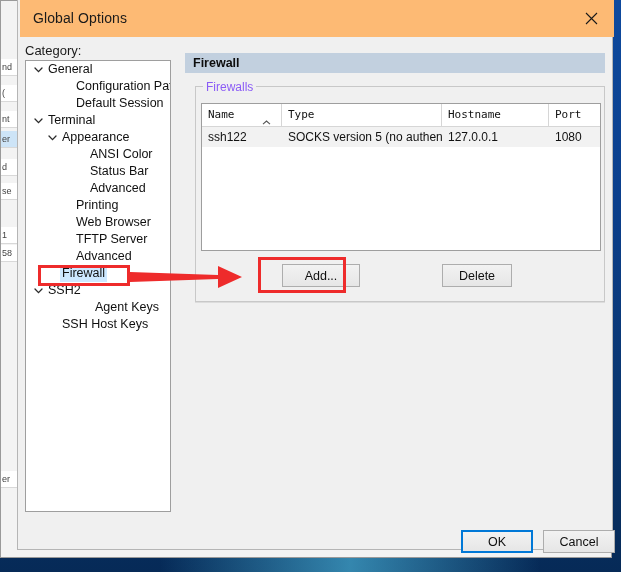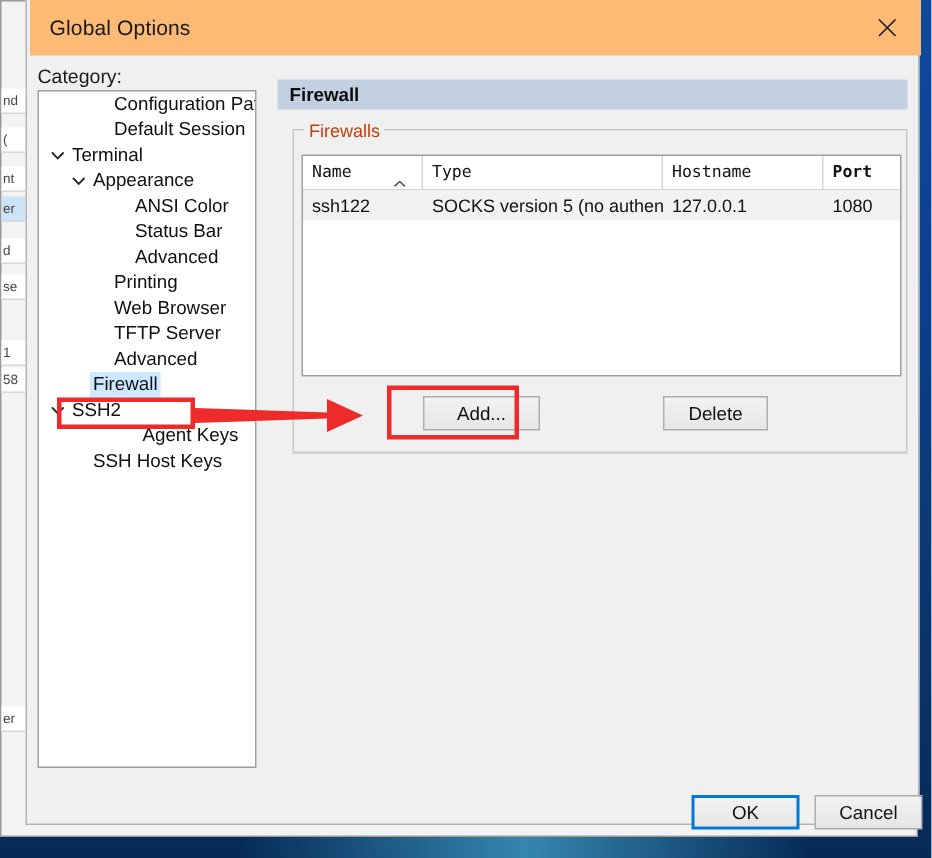--- a/index.html
+++ b/index.html
@@ -124,21 +124,21 @@
   .groupbox {
     position: absolute; left: 177px; top: 86px;
     width: 410px; height: 216px;
     border: 1px solid #c8c8c8;
     box-sizing: border-box;
   }
   .groupbox-title {
     position: absolute; left: 185px; top: 80px;
     background: #f0f0f0;
     padding: 0 3px;
-    font-size: 12px; color: #c2410c;
+    font-size: 12px; color: #8b5cf6;
   }
 
   
   .listbox {
     position: absolute; left: 183px; top: 103px;
     width: 400px; height: 148px;
     background: #ffffff;
     border: 1px solid #9e9e9e;
     box-sizing: border-box;
     overflow: hidden;
@@ -152,21 +152,21 @@
     position: relative;
     font-family: "DejaVu Sans Mono", monospace;
     font-size: 11px; color: #111;
     line-height: 22px;
     padding-left: 6px;
     border-right: 1px solid #d6d6d6;
     box-sizing: border-box;
     white-space: nowrap; overflow: hidden;
     cursor: default;
   }
-  .lb-th:last-child { border-right: none; font-weight: bold; }
+  .lb-th:last-child { border-right: none; }
   .sort-caret {
     position: absolute; right: 10px; top: 7px;
   }
   .lb-row {
     display: flex; height: 20px;
     background: #f2f2f2;
     cursor: default;
   }
   .lb-td {
     font-size: 12px; color: #111;
@@ -263,20 +263,28 @@
       <div class="title-text">Global Options</div>
       <div class="close-btn">
         <svg width="13" height="13" viewBox="0 0 13 13" aria-hidden="true">
           <path d="M1 1 L12 12 M12 1 L1 12" stroke="#1a1a1a" stroke-width="1.1" fill="none"></path>
         </svg>
       </div>
     </div>
 
     <div class="cat-label">Category:</div>
     <div class="tree" id="tree">
+        <div class="tree-item" style="padding-left: 20px;">
+          <span class="tree-chev" style="left: 4px;">
+            <svg width="9" height="6" viewBox="0 0 9 6">
+              <path d="M1 1 L4.5 4.6 L8 1" stroke="#2b2b2b" stroke-width="1.3" fill="none" stroke-linecap="round"></path>
+            </svg>
+          </span>
+          <span class="tree-text">General</span>
+        </div>
         <div class="tree-item" style="padding-left: 48px;">
           <span class="tree-text">Configuration Paths</span>
         </div>
         <div class="tree-item" style="padding-left: 48px;">
           <span class="tree-text">Default Session</span>
         </div>
         <div class="tree-item" style="padding-left: 20px;">
           <span class="tree-chev" style="left: 4px;">
             <svg width="9" height="6" viewBox="0 0 9 6">
               <path d="M1 1 L4.5 4.6 L8 1" stroke="#2b2b2b" stroke-width="1.3" fill="none" stroke-linecap="round"></path>

